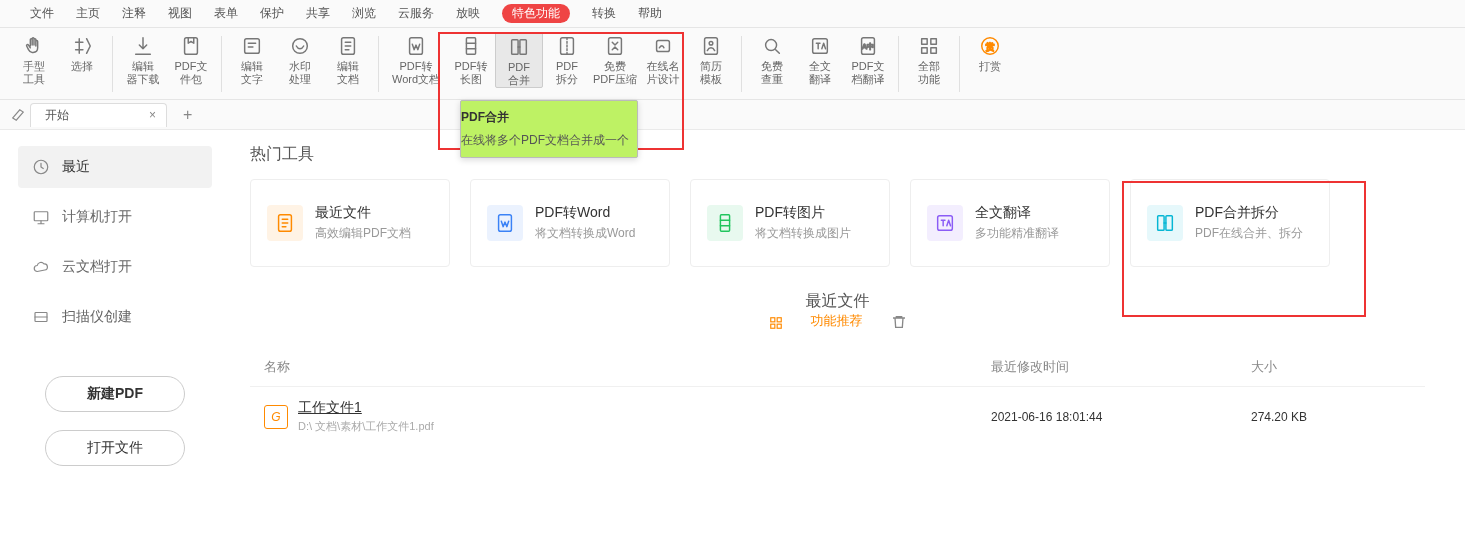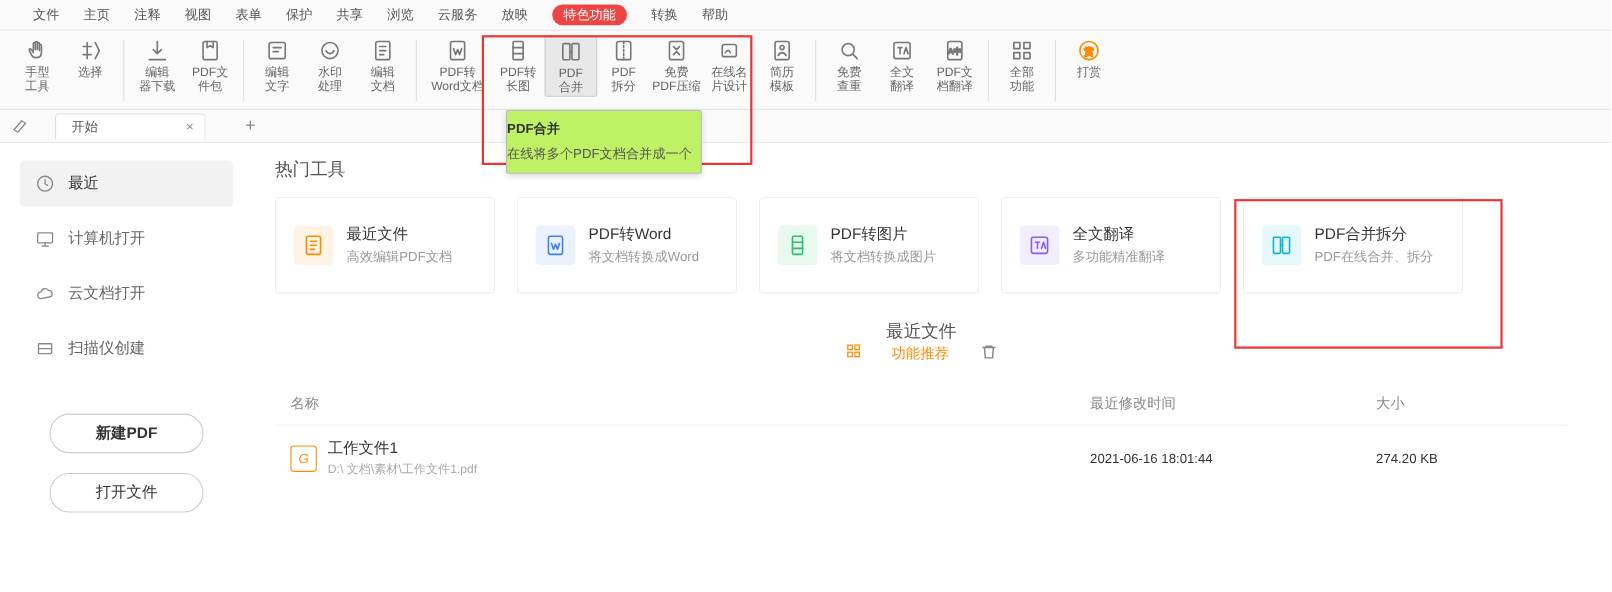--- a/index.html
+++ b/index.html
@@ -9,21 +9,21 @@
   .menubar-item { font-size: 12px; color: #555; cursor: pointer; }
   .menubar-pill { background: #ef4444; color: #fff; border-radius: 10px; padding: 1px 10px; }
 
   .toolbar { display: flex; align-items: flex-start; height: 72px; background: #fafafa; border-bottom: 1px solid #e5e5e5; padding: 4px 10px 0 10px; }
   .tool-btn { display: flex; flex-direction: column; align-items: center; justify-content: flex-start; width: 48px; padding-top: 2px; cursor: pointer; }
   .tool-btn .icon { width: 24px; height: 24px; display:flex; align-items:center; justify-content:center; }
   .tool-btn .lbl { font-size: 11px; color: #666; text-align: center; line-height: 13px; margin-top: 2px; white-space: pre; }
   .tool-sep { width: 1px; height: 56px; background: #e0e0e0; margin: 4px 6px 0 6px; }
   .tool-btn.active { background: #e8e8e8; border:1px solid #ccc; border-radius:2px; }
 
-  .tabbar { display: flex; align-items: center; height: 30px; background: #fafafa; border-bottom: 1px solid #eaeaea; padding-left: 10px; gap: 24px; position:relative; }
+  .tabbar { display: flex; align-items: center; height: 30px; background: #fafafa; border-bottom: 1px solid #eaeaea; padding-left: 10px; gap: 4px; position:relative; }
   .tabbar .eraser { width:16px; height:16px; display:flex; align-items:center; justify-content:center; }
   .tab { display:flex; align-items:center; gap:80px; background:#fff; border:1px solid #ddd; border-bottom:none; border-radius:4px 4px 0 0; padding: 3px 10px 3px 14px; font-size:12px; color:#555; }
   .tab .close { color:#888; cursor:pointer; }
   .tabbar .plus { color:#888; font-size:16px; cursor:pointer; margin-left:12px; }
 
   .content { display:flex; height: calc(538px - 28px - 72px - 30px); }
   .sidebar { width: 230px; padding: 16px 18px; display:flex; flex-direction:column; gap: 8px; }
   .side-item { display:flex; gap:12px; font-size:14px; color:#666; padding: 12px 14px; cursor:pointer; }
   .side-item.active { background:#f2f2f2; border-radius:4px; color:#333; }
   .side-item .icon { width:18px; height:18px; display:flex; align-items:center; justify-content:center; }
@@ -33,31 +33,31 @@
   .main { flex:1; padding: 14px 40px 0 20px; position:relative; }
   .section-title { font-size:16px; color:#555; margin-bottom: 14px; }
 
   .cards { display:flex; gap: 20px; margin-bottom: 24px; }
   .card { width: 200px; height: 88px; border:1px solid #eee; border-radius:4px; display:flex; align-items:center; padding: 0 16px; gap: 12px; cursor:pointer; }
   .card .cicon { width:36px; height:36px; border-radius:4px; display:flex; align-items:center; justify-content:center; }
   .card .ctext .ct { font-size:14px; color:#333; margin-bottom:3px; }
   .card .ctext .cd { font-size:12px; color:#999; }
 
   .recent-header { display:flex; align-items:center; justify-content:space-between; margin-bottom: 18px; flex-direction: column; }
-  .recent-right { display:flex; align-items:flex-start; gap: 28px; color:#ff8a00; font-size:13px; }
+  .recent-right { display:flex; align-items:flex-end; gap: 28px; color:#ff8a00; font-size:13px; }
   .recent-right .trash { color:#888; }
 
   .filetable { width: 100%; }
   .filetable .hdr { display:flex; color:#888; font-size:13px; padding: 10px 14px; }
   .col-name { flex:1; }
   .col-time { width: 260px; text-align:left; }
   .col-size { width: 160px; text-align:left; }
   .filerow { display:flex; align-items:center; padding: 12px 14px; border-top:1px solid #f0f0f0; }
   .filerow .ficon { width:24px; height:24px; border:1px solid #ff8a00; border-radius:3px; color:#ff8a00; display:flex; align-items:center; justify-content:center; font-size:12px; margin-right:10px; font-style:italic; }
-  .filerow .fname { font-size:14px; color:#333; }
+  .filerow .fname { font-size:14px; color:#333;text-decoration:underline; }
   .filerow .fpath { font-size:11px; color:#aaa; margin-top:2px; }
 
   .redbox1 { position:absolute; border:2px solid #e33; pointer-events:none; }
   .tooltip { position:absolute; background:#bef264; border:1px solid #bbb; border-radius:2px; padding:8px 0; box-shadow:0 2px 6px rgba(0,0,0,0.15); }
   .tooltip .tt-title { font-size:12px; font-weight:600; margin-bottom:6px; color:#333; }
   .tooltip .tt-desc { font-size:12px; color:#555; }
 
   svg { display:block; }
 </style>
 </head>

